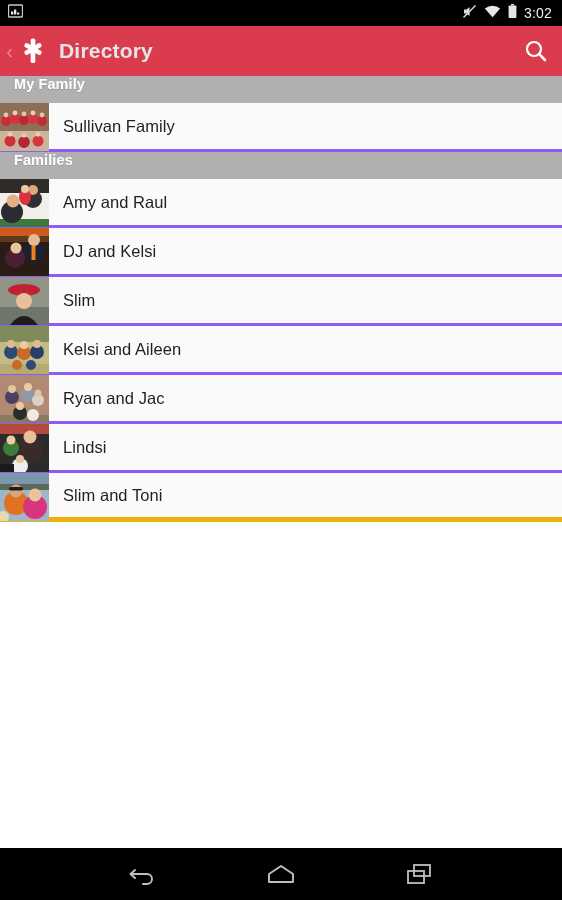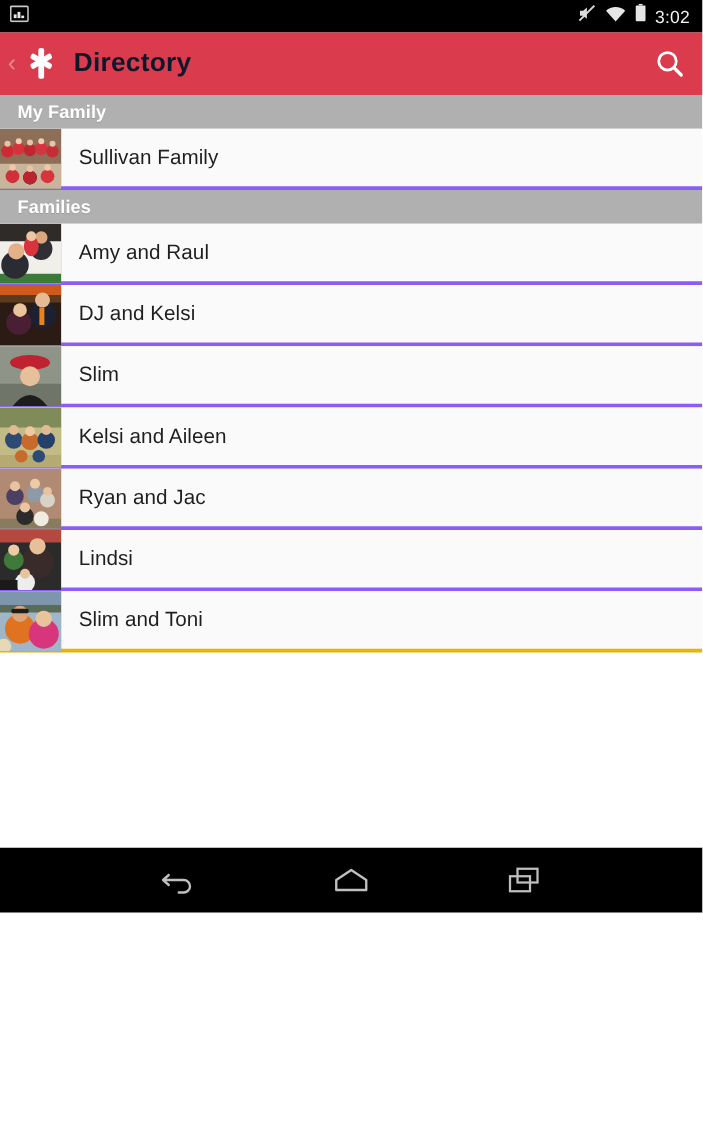--- a/index.html
+++ b/index.html
@@ -8,21 +8,21 @@
     width: 562px;
     height: 900px;
     overflow: hidden;
     background: #ffffff;
     font-family: "Liberation Sans", sans-serif;
   }
 
   #screen {
     position: relative;
     width: 562px;
-    height: 730px;
+    height: 900px;
     background: #ffffff;
     display: flex;
     flex-direction: column;
   }
 
   
   .status-bar {
     height: 26px;
     background: #000000;
     display: flex;
@@ -67,21 +67,21 @@
   }
   .brand-logo {
     width: 34px;
     height: 34px;
     display: flex;
     align-items: center;
     justify-content: center;
     flex: 0 0 34px;
   }
   .app-title {
-    color: #0f172a;
+    color: #e5e5e5;
     font-size: 21px;
     font-weight: bold;
     letter-spacing: 0.2px;
     margin-left: 9px;
   }
   .search-btn {
     margin-left: auto;
     width: 52px;
     height: 50px;
     display: flex;
@@ -93,39 +93,38 @@
   .list-area {
     flex: 1 1 auto;
     background: #ffffff;
     overflow: hidden;
     position: relative;
   }
   .section-header {
     height: 27px;
     background: #b0b0b0;
     display: flex;
-    align-items: center;
     padding-left: 14px;
   }
   .section-header span {
     color: #ffffff;
     font-size: 14.5px;
     font-weight: bold;
     letter-spacing: 0.1px;
     text-shadow: 0 1px 0 rgba(0,0,0,0.12);
   }
 
   .row {
     height: 49px;
     background: #fafafa;
     display: flex;
     align-items: stretch;
     border-bottom: 3px solid #8b5cf6;
   }
-  .row:last-child { border-bottom: 3px solid #eab308; }
+  .row:last-child { border-bottom: 5px solid #eab308; }
 
   .thumb {
     width: 49px;
     height: 48px;
     flex: 0 0 49px;
     overflow: hidden;
     position: relative;
     background: #9a9a9a;
   }
   .thumb svg { display: block; width: 49px; height: 48px; }

